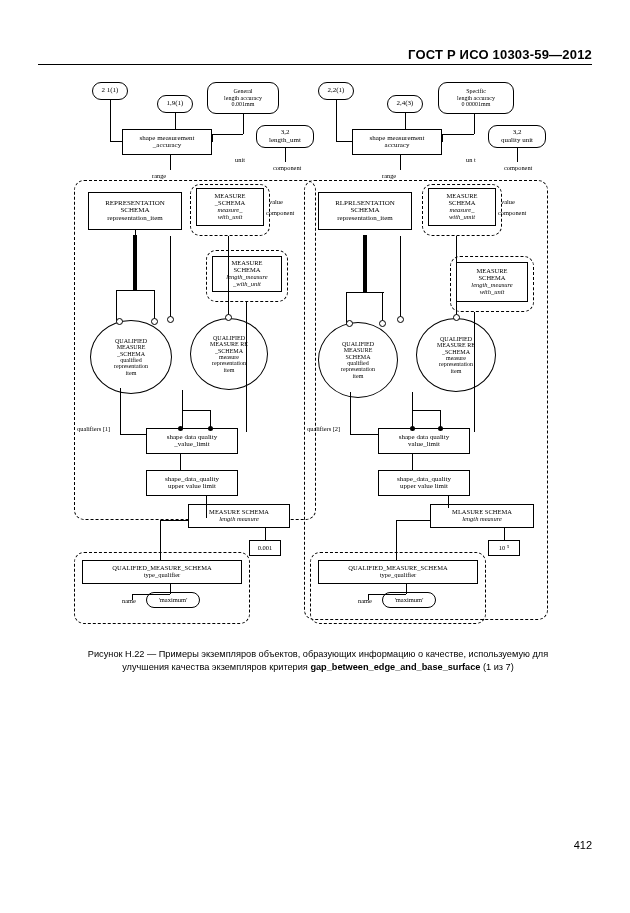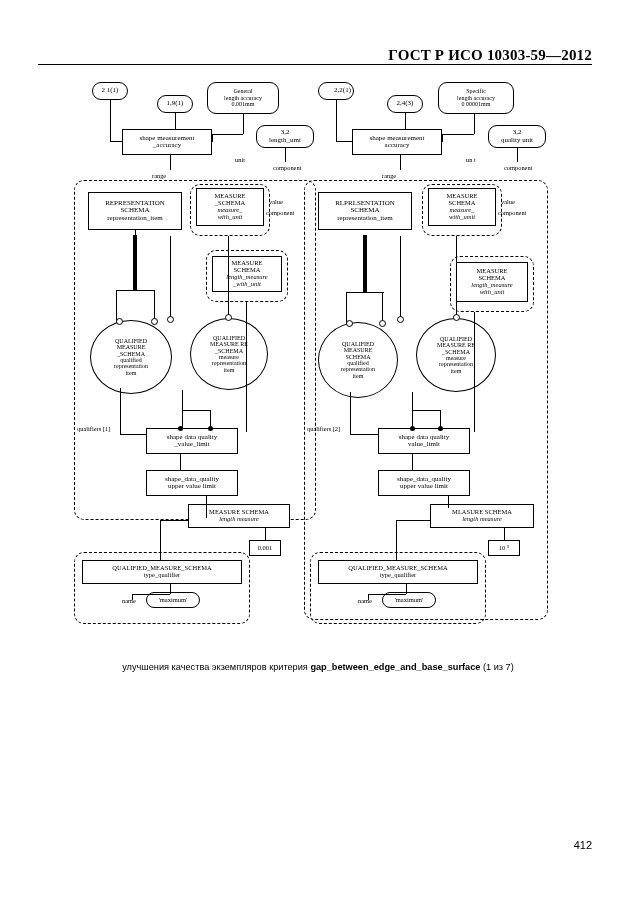--- a/index.html
+++ b/index.html
@@ -18,22 +18,22 @@
   .page {
     position: absolute;
     left: 0; top: 0;
     width: 630px;
     height: 913px;
   }
   .hdr {
     position: absolute;
     right: 38px;
     top: 47px;
-    font-family: Liberation Serif, serif;
-    font-size: 15px;
+    font-family: Liberation Sans, sans-serif;
+    font-size: 13px;
     font-weight: bold;
     letter-spacing: .2px;
     padding-left: 20px;
   }
   .hdr-rule {
     position: absolute;
     left: 38px; right: 38px;
     top: 64px;
     height: 1px;
     background: #000;
@@ -276,21 +276,21 @@
     <div class="line h1px" style="left:72px; top:524px; width:38px;"></div>
     <div class="line v1px" style="left:72px; top:524px; height:6px;"></div>
 
     <div class="dot" style="left:56px; top:248px;"></div>
     <div class="dot" style="left:91px; top:248px;"></div>
     <div class="dot" style="left:107px; top:246px;"></div>
     <div class="dot" style="left:165px; top:244px;"></div>
     <div class="dotf" style="left:118px; top:356px;"></div>
     <div class="dotf" style="left:148px; top:356px;"></div>
 
-    <div class="node round" style="left:258px; top:12px; width:36px; height:18px;align-items:flex-end;">
+    <div class="node round" style="left:258px; top:12px; width:36px; height:18px;">
       <span class="t7">2,2(1)</span>
     </div>
     <div class="node round" style="left:327px; top:25px; width:36px; height:18px;">
       <span class="t7">2,4(3)</span>
     </div>
     <div class="node round" style="left:378px; top:12px; width:76px; height:32px;">
       <span class="t6">Specific</span>
       <span class="t6">length accuracy</span>
       <span class="t6">0 00001mm</span>
     </div>
@@ -413,19 +413,20 @@
     <div class="dot" style="left:286px; top:250px;"></div>
     <div class="dot" style="left:319px; top:250px;"></div>
     <div class="dot" style="left:337px; top:246px;"></div>
     <div class="dot" style="left:393px; top:244px;"></div>
     <div class="dotf" style="left:350px; top:356px;"></div>
     <div class="dotf" style="left:378px; top:356px;"></div>
 
   </div>
 
   <div class="caption">
+    <span>Рисунок Н.22 — Примеры экземпляров объектов, образующих информацию о качестве, используемую для</span>
     <br>
     <span>улучшения качества экземпляров критерия </span><b>gap_between_edge_and_base_surface</b><span> (1 из 7)</span>
   </div>
 
   <div class="pageno">412</div>
 
 </div>
 
 </body></html>

